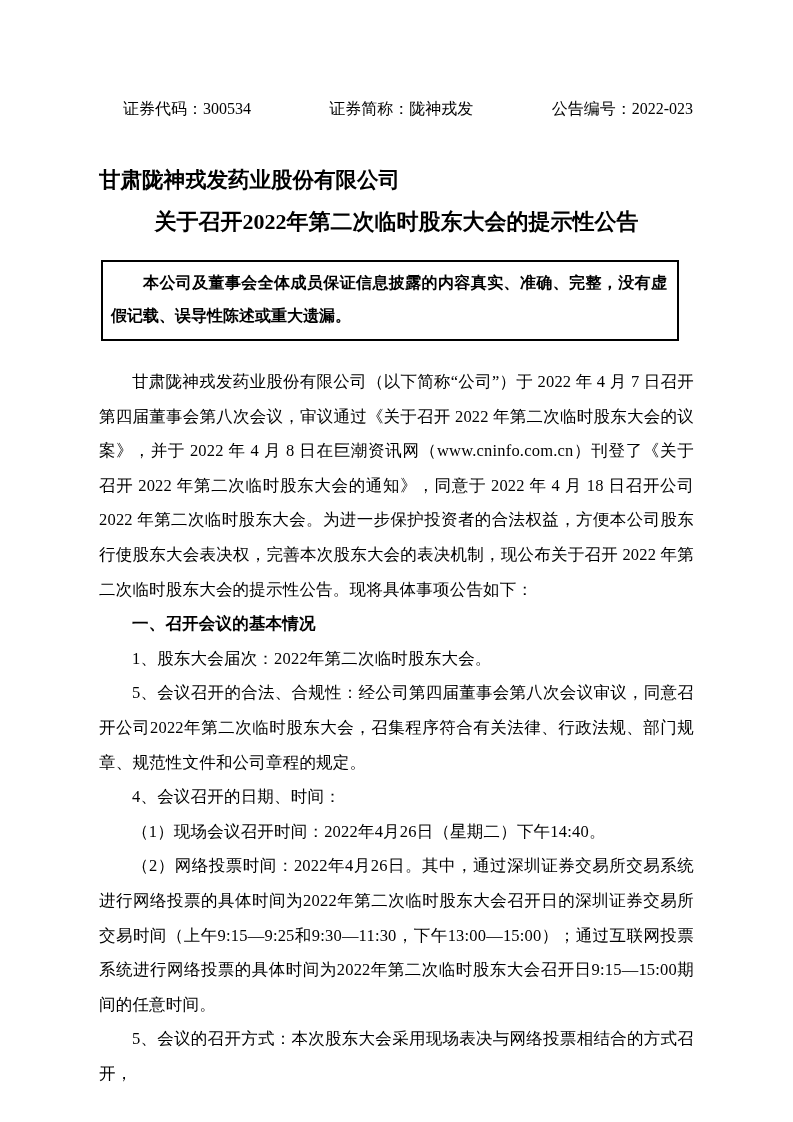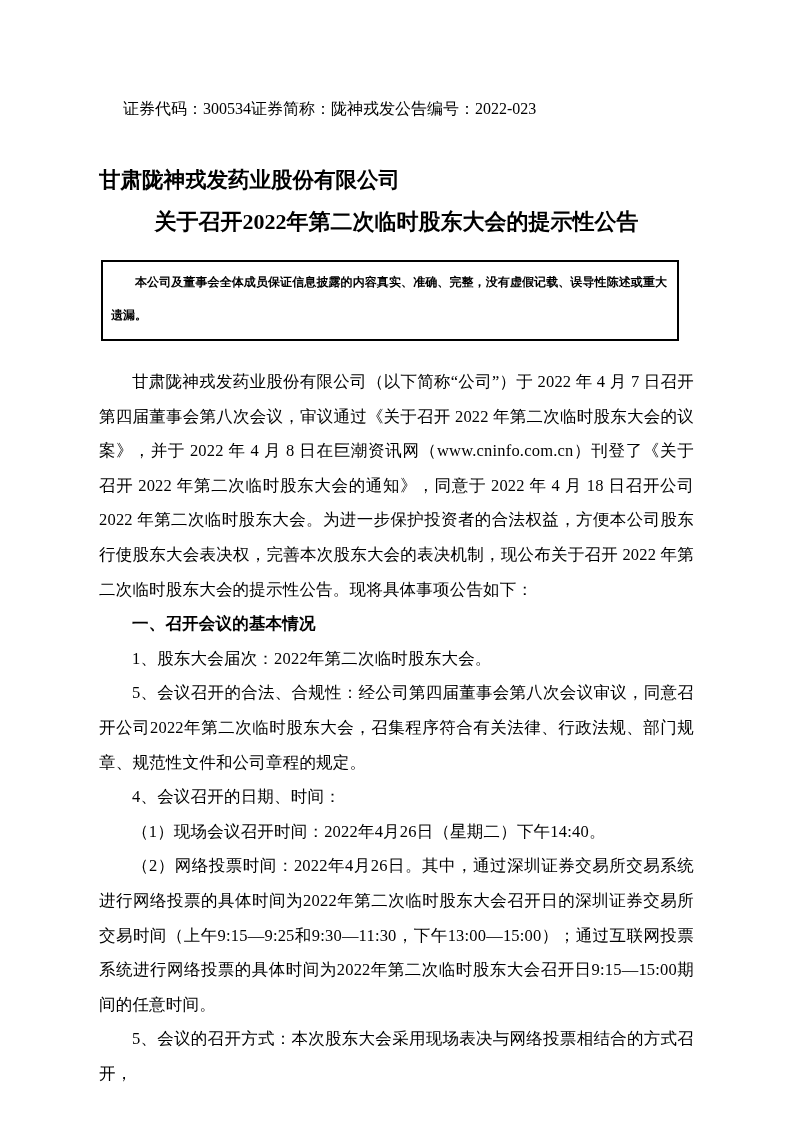--- a/index.html
+++ b/index.html
@@ -13,21 +13,21 @@
     height: 1122px;
     background: #ffffff;
     color: #000000;
     font-family: "Liberation Serif", "DejaVu Serif", serif;
     box-sizing: border-box;
     padding: 100px 99px 0 99px;
     overflow: hidden;
   }
   .header-row {
     display: flex;
-    justify-content: flex-start;
+    justify-content: space-between;
     margin-left: 24px;
     margin-right: 1px;
     font-size: 16px;
     line-height: 17px;
     white-space: nowrap;
   }
   .title-company {
     margin: 51px 0 0 0;
     font-size: 21.5px;
     font-weight: bold;
@@ -42,21 +42,21 @@
     line-height: 25px;
     font-family: Liberation Serif, serif;
   }
   .disclaimer-box {
     margin: 26px 15px 0 2px;
     border: 2px solid #000000;
     padding: 4px 10px 7px 8px;
   }
   .disclaimer-box p {
     margin: 0;
-    font-size: 12px;
+    font-size: 16px;
     font-weight: bold;
     line-height: 33px;
     text-indent: 2em;
     text-align: justify;
   }
   .body-p {
     margin: 0;
     font-size: 16.5px;
     line-height: 34.6px;
     text-indent: 2em;

